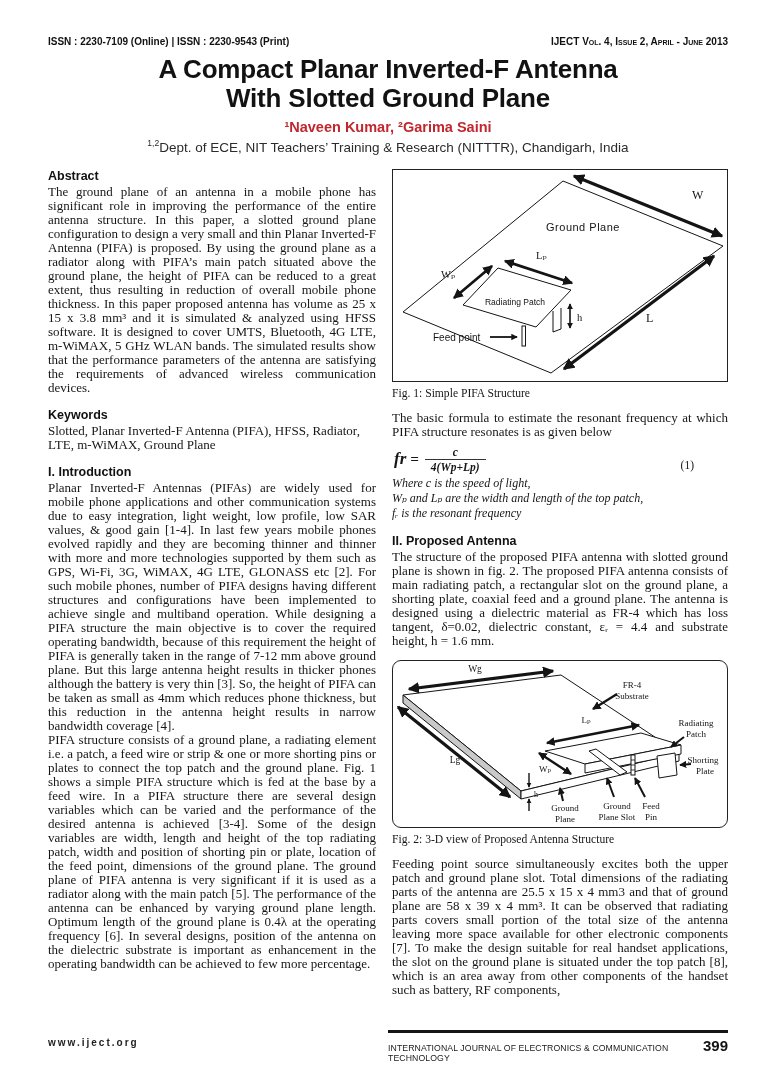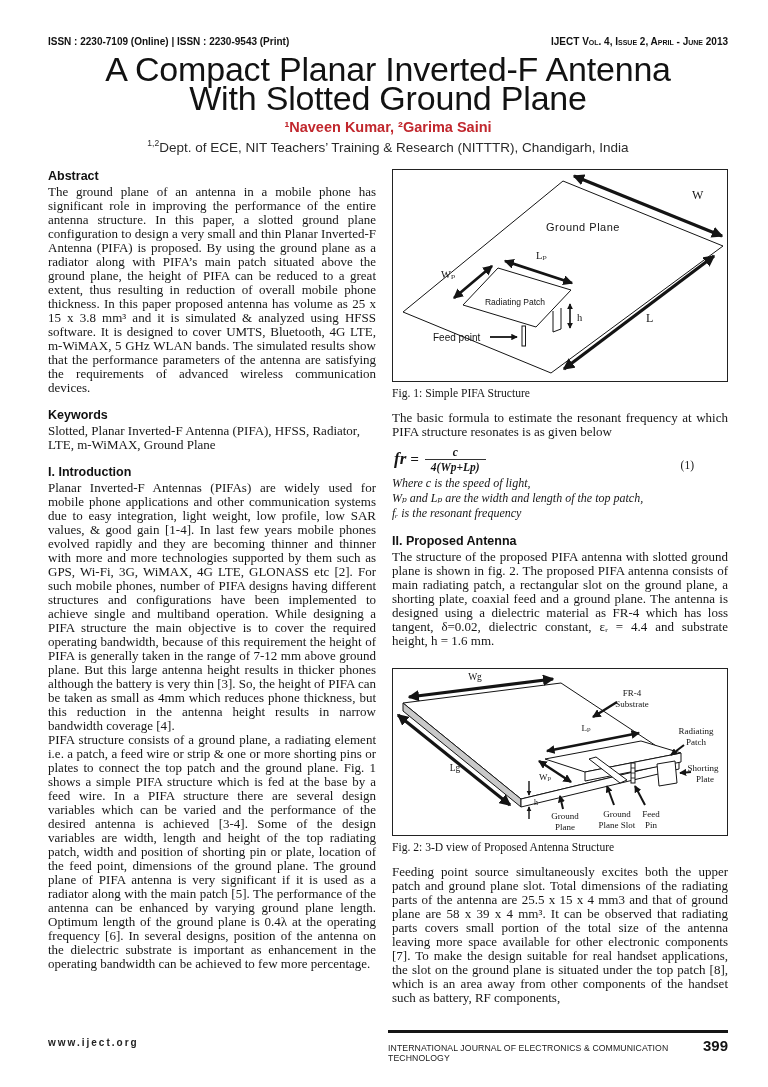--- a/index.html
+++ b/index.html
@@ -7,22 +7,22 @@
        font-family:"Liberation Serif","DejaVu Serif",serif;color:#161616;}
   .page{position:absolute;inset:0;padding:36px 40px 0 48px;box-sizing:border-box;}
 
   
   .hdr{display:flex;justify-content:space-between;align-items:baseline;
        font-family:"Liberation Sans","DejaVu Sans",sans-serif;font-weight:700;font-size:10px;color:#111;}
   .hdr .right{font-variant:small-caps;}
 
   
   .titleblock{text-align:center;margin-top:8px;}
-  .ptitle{font-family:"Liberation Sans","DejaVu Sans",sans-serif;font-weight:400;
-          font-size:34px;line-height:29px;color:#121212;letter-spacing:-0.2px;}
+  .ptitle{font-family:"Liberation Sans","DejaVu Sans",sans-serif;font-weight:700;
+          font-size:26px;line-height:29px;color:#121212;letter-spacing:-0.2px;}
   .authors{margin-top:6px;font-family:"Liberation Sans","DejaVu Sans",sans-serif;
            font-weight:700;font-size:14.5px;color:#c1272d;}
   .affil{margin-top:3px;font-family:"Liberation Sans","DejaVu Sans",sans-serif;
          font-size:13.5px;color:#2b2b2b;}
   .affil sup{font-size:8.5px;margin-top:46px;}
 
   
   .cols{display:flex;gap:16px;margin-top:14px;justify-content:space-between;}
   .col-l{width:328px;}
   .col-r{width:336px;}
@@ -151,21 +151,21 @@
         <span class="f-no">(1)</span>
       </div>
 
       <div class="whereline">Where c is the speed of light,</div>
       <div class="whereline">Wₚ and Lₚ are the width and length of the top patch,</div>
       <div class="whereline">fᵣ is the resonant frequency</div>
 
       <h3 class="sec">II. Proposed Antenna</h3>
       <p class="body">The structure of the proposed PIFA antenna with slotted ground plane is shown in fig. 2. The proposed PIFA antenna consists of main radiating patch, a rectangular slot on the ground plane, a shorting plate, coaxial feed and a ground plane. The antenna is designed using a dielectric material as FR-4 which has loss tangent, δ=0.02, dielectric constant, εᵣ = 4.4 and substrate height, h = 1.6 mm.</p>
 
-      <div class="figbox" style="margin-top:20px;">
+      <div class="figbox" style="margin-top:12px;border-radius:9px;">
         <svg width="334" height="166" viewBox="0 0 334 166">
           <defs>
             <marker id="ah2" viewBox="0 0 8 8" refX="7" refY="4" markerWidth="3.6" markerHeight="3.6" orient="auto-start-reverse">
               <path d="M0,0 L8,4 L0,8 z" fill="#141414"></path>
             </marker>
           </defs>
 
           <polygon points="10,34 168,14 286,92 128,130" fill="#ffffff" stroke="#141414" stroke-width="1"></polygon>
           <polygon points="10,34 128,130 128,138 10,42" fill="#c9c9c9" stroke="#141414" stroke-width="1"></polygon>
           <polygon points="128,130 286,92 286,100 128,138" fill="#ffffff" stroke="#141414" stroke-width="1"></polygon>

